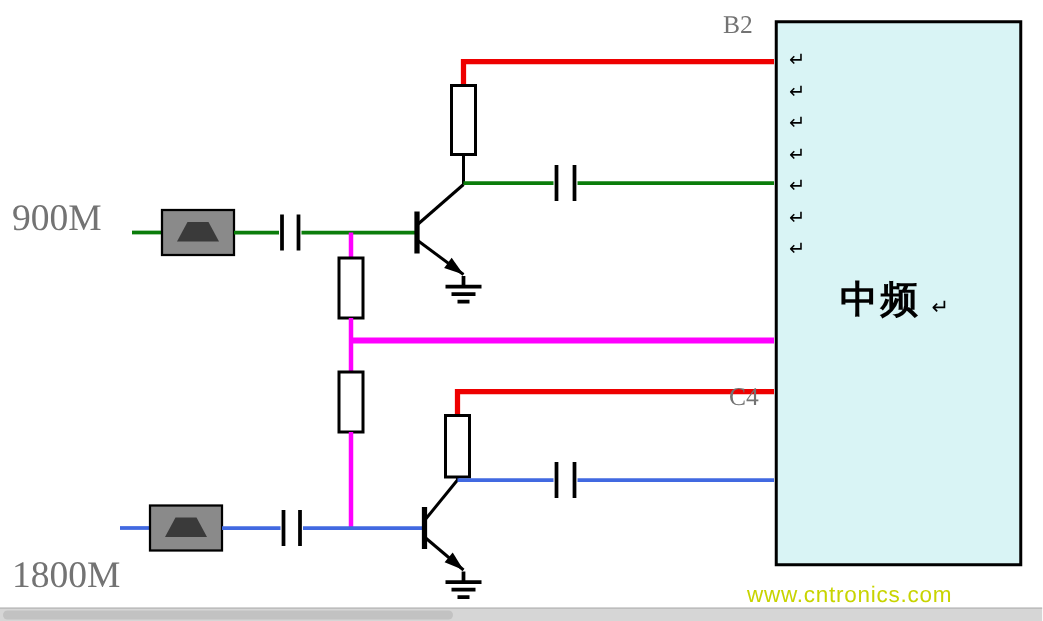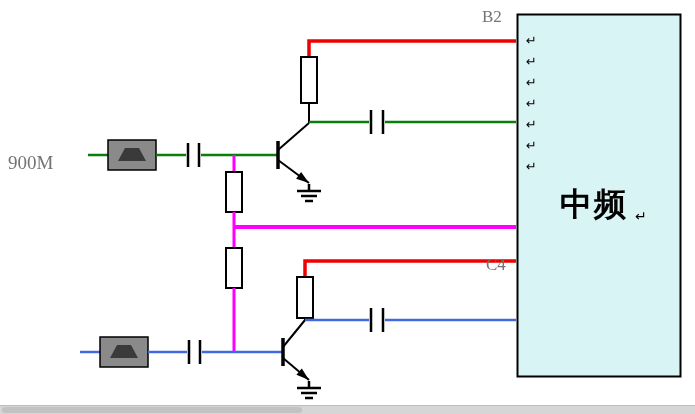--- a/index.html
+++ b/index.html
@@ -4,33 +4,33 @@
 <style>
   * { margin:0; padding:0; box-sizing:border-box; }
   html,body { background:#ffffff; }
   .screen {
     position:relative; width:695px; height:414px;
     background:#ffffff; overflow:hidden;
     font-family:"Liberation Sans", sans-serif;
   }
   .screen > svg { position:absolute; left:0; top:0; }
   .lbl { position:absolute; color:#737373; font-family:"Liberation Serif", serif; white-space:nowrap; }
-  .band { font-size:19px;margin-top:20px; }
+  .band { font-size:25px; }
   .pin  { font-size:17px; }
   .arrows { position:absolute; left:526px; top:30px; display:flex; flex-direction:column; }
   .ret {
     display:block; height:21px; line-height:21px; font-size:13px; color:#000;
     font-family:"DejaVu Sans", sans-serif;
   }
   .if-label {
     position:absolute; left:560px; top:183px;
     display:flex; align-items:flex-end; gap:7px; color:#000;
   }
   .if-label .main {
-    font-size:32px; font-weight:bold; letter-spacing:2px;
+    font-size:25px; font-weight:bold; letter-spacing:2px;
     font-family:"DejaVu Sans", sans-serif;
     text-align:right;
   }
   .if-label .ret { height:auto; line-height:1.5; font-size:14px; }
   .watermark {
     position:absolute; left:498px; top:388px;
     font-size:15px; color:#c8d400; letter-spacing:0.5px;
     font-family:"Liberation Sans", sans-serif;
   }
   .scrollbar {
@@ -108,38 +108,40 @@
       <line x1="305" y1="318" x2="305" y2="321" stroke="#000000" stroke-width="2"></line>
 
       <line x1="305" y1="320" x2="369" y2="320" stroke="#4169e1" stroke-width="2.5"></line>
       <path d="M371 308 V332 M383 308 V332" stroke="#000" stroke-width="2.5" fill="none"></path>
       <line x1="385" y1="320" x2="516" y2="320" stroke="#4169e1" stroke-width="2.5"></line>
     </g>
   </svg>
 
   <div class="lbl band" style="left:8px; top:132px;">900M</div>
 
+  <div class="lbl band" style="left:8px; top:370px;">1800M</div>
 
   <div class="lbl pin" style="left:482px; top:7px;">B2</div>
 
   <div class="lbl pin" style="left:486px; top:255px;text-align:center;">C4</div>
 
   <div class="arrows">
     <span class="ret">↵</span>
     <span class="ret">↵</span>
     <span class="ret">↵</span>
     <span class="ret">↵</span>
     <span class="ret">↵</span>
     <span class="ret">↵</span>
     <span class="ret">↵</span>
   </div>
 
   <div class="if-label">
     <span class="main">中频</span>
     <span class="ret">↵</span>
   </div>
 
+  <div class="watermark">www.cntronics.com</div>
 
   <div class="scrollbar">
     <div class="thumb"></div>
   </div>
 
 </div>
 
 </body></html>

